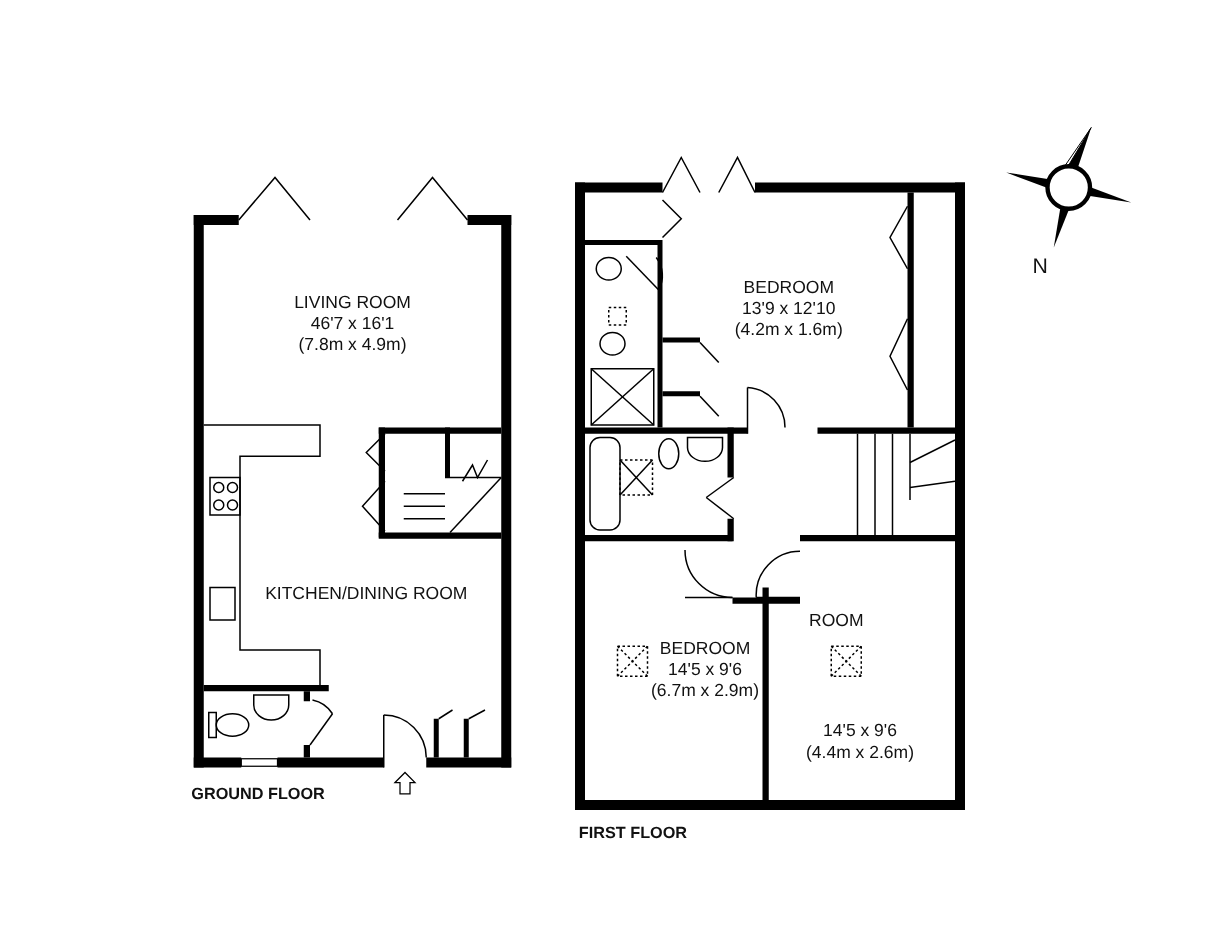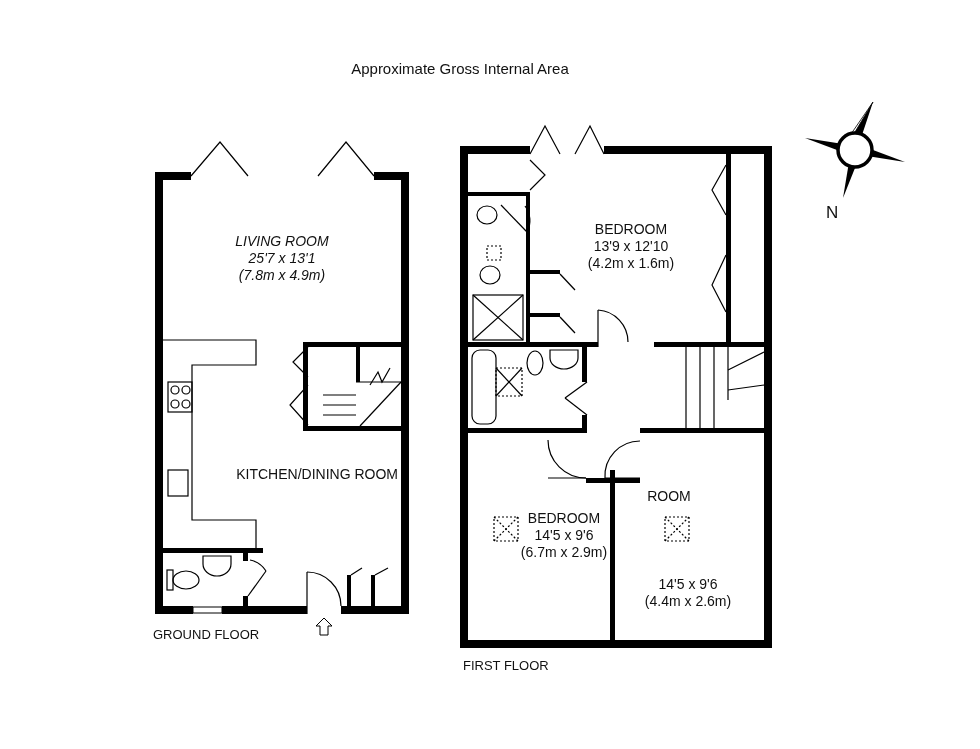--- a/index.html
+++ b/index.html
@@ -1,29 +1,28 @@
 <!DOCTYPE html>
 <html><head>
 <meta charset="utf-8">
 <style>
   html, body { margin:0; padding:0; background:#ffffff; }
   body { width:980px; height:749px; position:relative; overflow:hidden; font-family:"Liberation Sans", sans-serif; color:#111; }
   .plan { position:absolute; left:0; top:0; }
   .label { position:absolute; text-align:center; font-size:14px; line-height:17px; color:#111; white-space:nowrap; }
   .label div { display:block; }
   .title { position:absolute; left:300px; top:60px; width:320px; text-align:center; font-size:15px; line-height:18px; }
-  .floor-label { position:absolute; font-size:13px; color:#111; }
+  .floor-label { position:absolute; font-size:13px; color:#111;font-weight:bold; }
 </style>
 </head>
 <body>
 
 <div>
 
   <div class="title">
-    <div>Approximate Gross Internal Area</div>
   </div>
 
   <svg class="plan" width="980" height="749" viewBox="0 0 980 749">
     <g fill="#000" stroke="none">
 
       <rect x="155" y="172" width="8" height="442"></rect>
       <rect x="401" y="172" width="8" height="442"></rect>
       <rect x="155" y="172" width="36" height="8"></rect>
       <rect x="374" y="172" width="35" height="8"></rect>
       <rect x="155" y="606" width="38" height="8"></rect>
@@ -165,27 +164,27 @@
       <polygon points="0,-18 18,-48 -4,-16" fill="none" stroke="#000" stroke-width="0.8"></polygon>
       <polygon points="18,0 50,12 12,6" fill="#000"></polygon>
       <polygon points="-18,0 -50,-12 -12,-6" fill="#000"></polygon>
       <polygon points="0,18 -12,48 -6,12" fill="#000"></polygon>
       <circle cx="0" cy="0" r="17" fill="#fff" stroke="#000" stroke-width="3.5"></circle>
     </g>
   </svg>
 
   <div class="label" style="left:826px; top:204px; font-size:17px;">N</div>
 
-  <div class="label" style="left:222px; top:233px; width:120px;font-style:italic;">
+  <div class="label" style="left:222px; top:233px; width:120px;">
     <div>LIVING ROOM</div>
-    <div>25'7 x 13'1</div>
+    <div>46'7 x 16'1</div>
     <div>(7.8m x 4.9m)</div>
   </div>
 
-  <div class="label" style="left:212px; top:466px; width:186px;text-align:right;">
+  <div class="label" style="left:200px; top:466px; width:186px;">
     <div>KITCHEN/DINING ROOM</div>
   </div>
 
   <div class="label" style="left:576px; top:221px; width:110px;">
     <div>BEDROOM</div>
     <div>13'9 x 12'10</div>
     <div>(4.2m x 1.6m)</div>
   </div>
 
   <div class="label" style="left:512px; top:510px; width:104px;">

